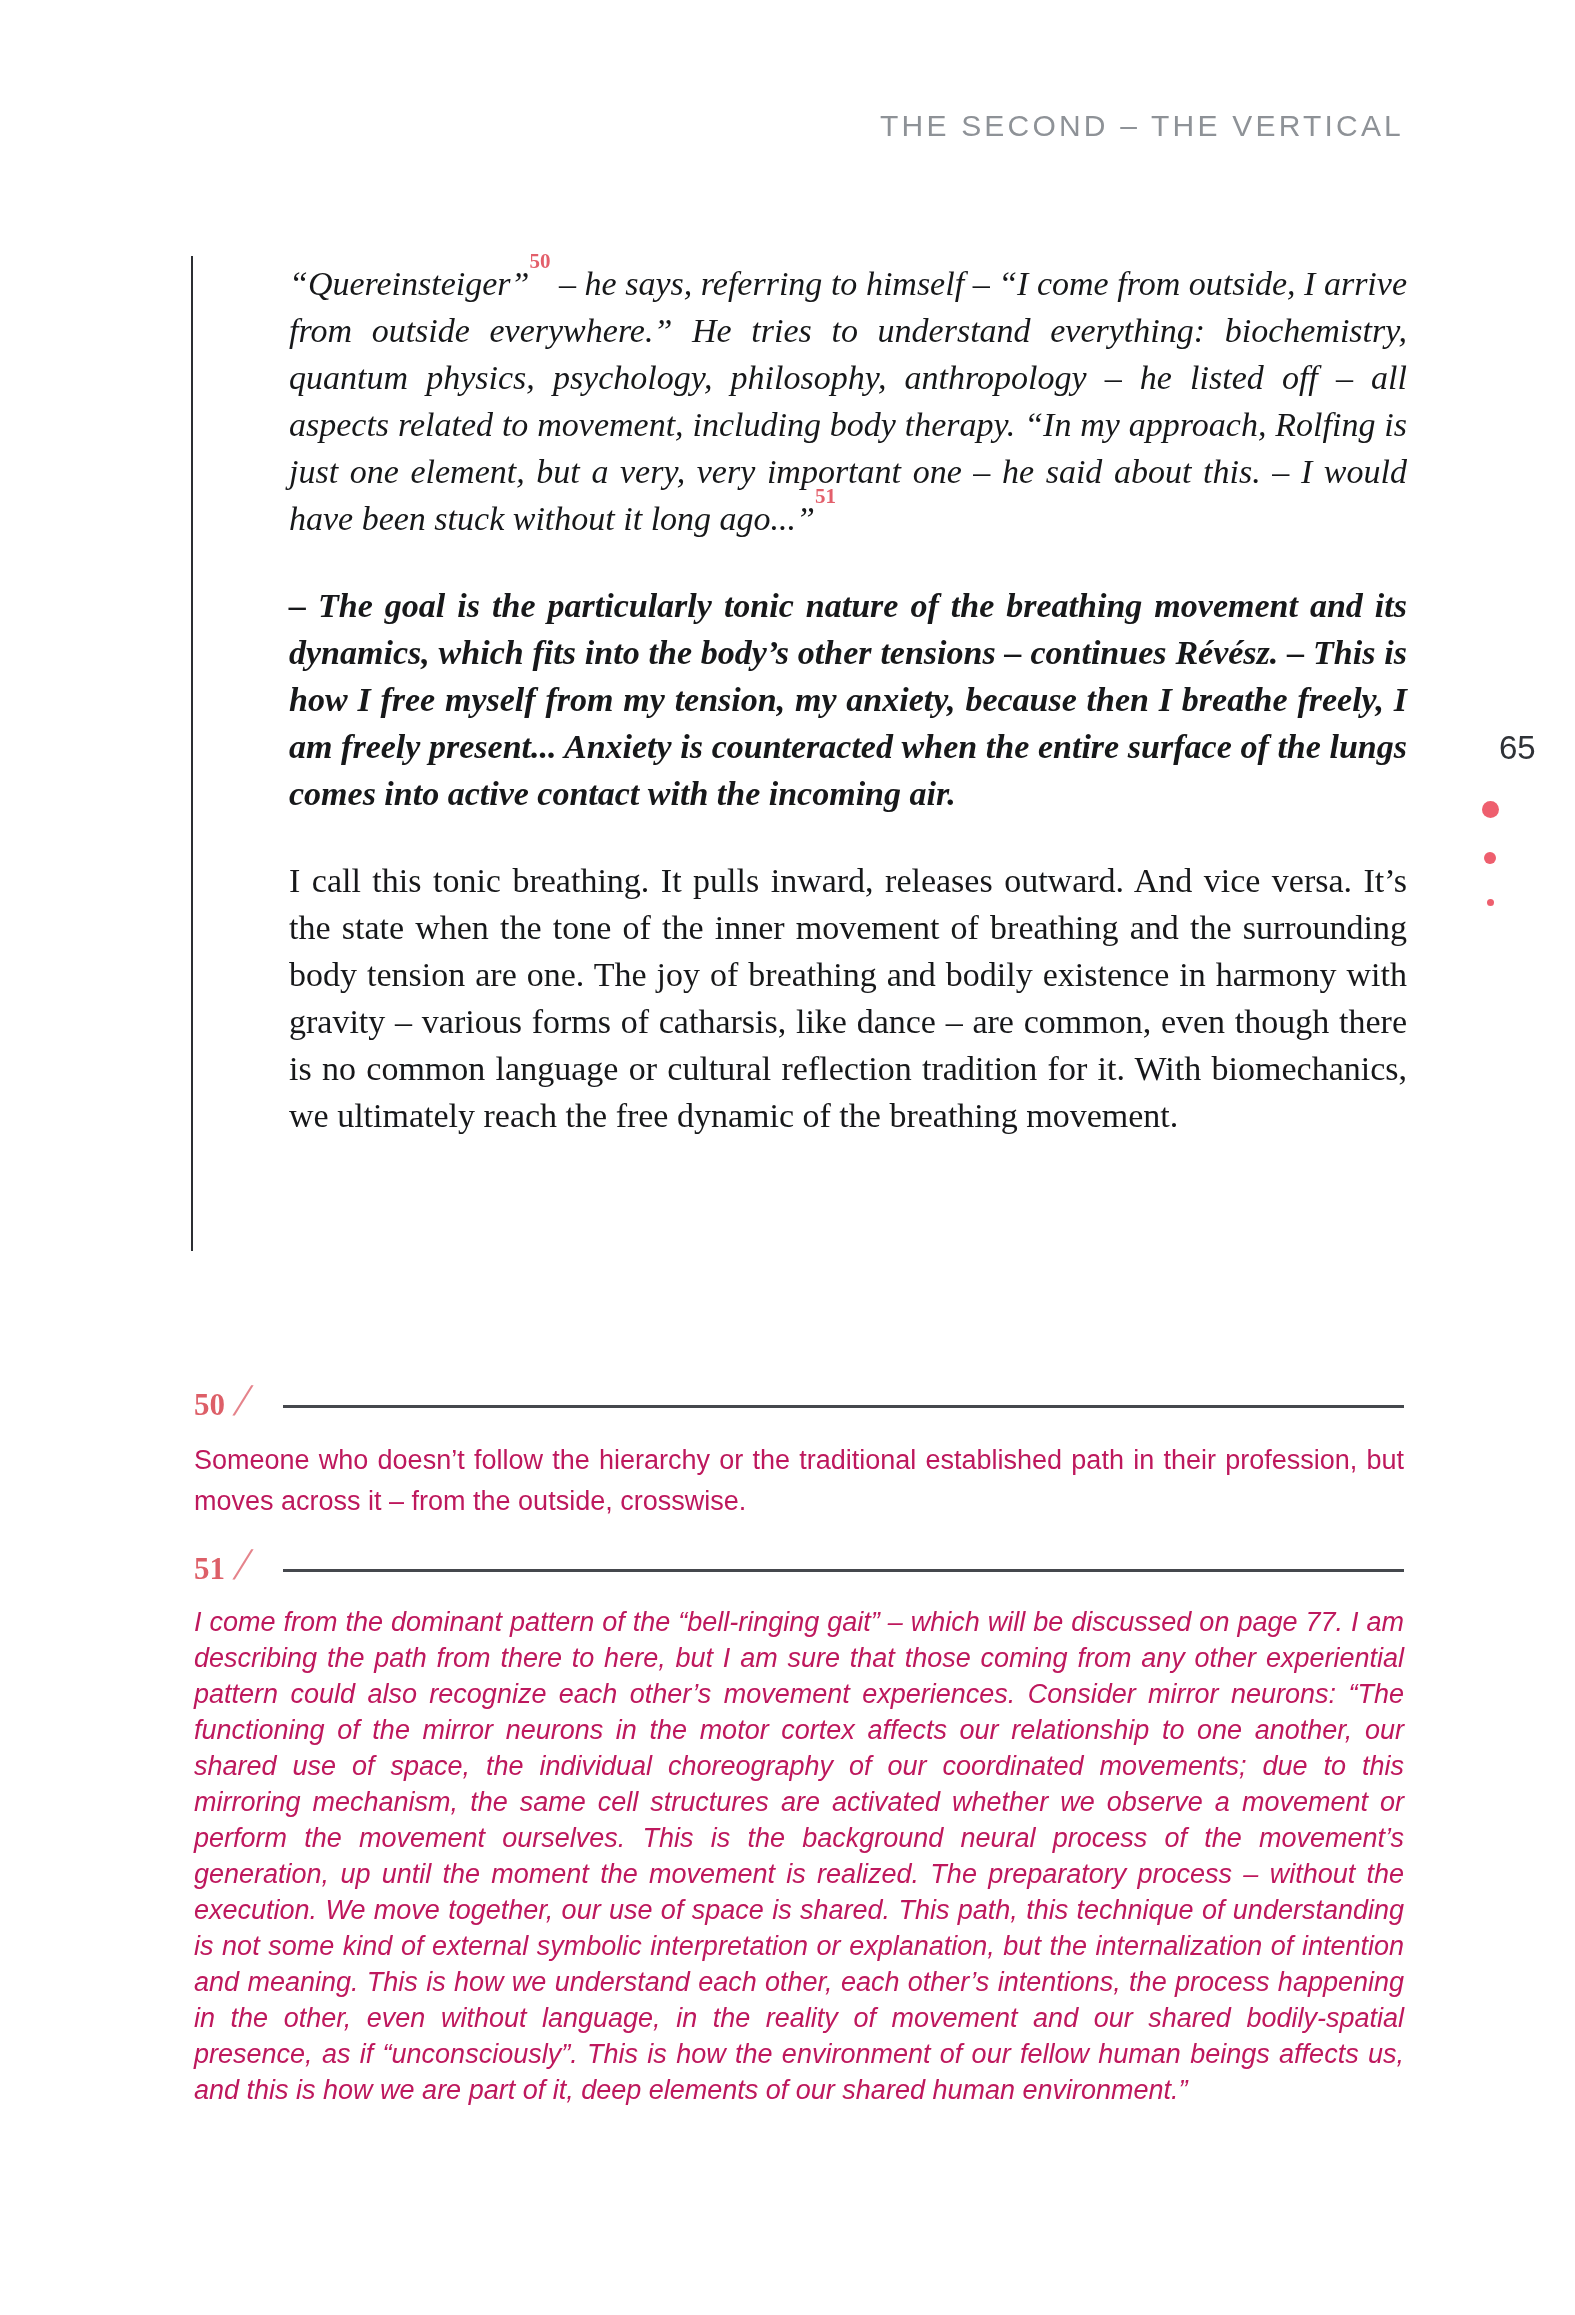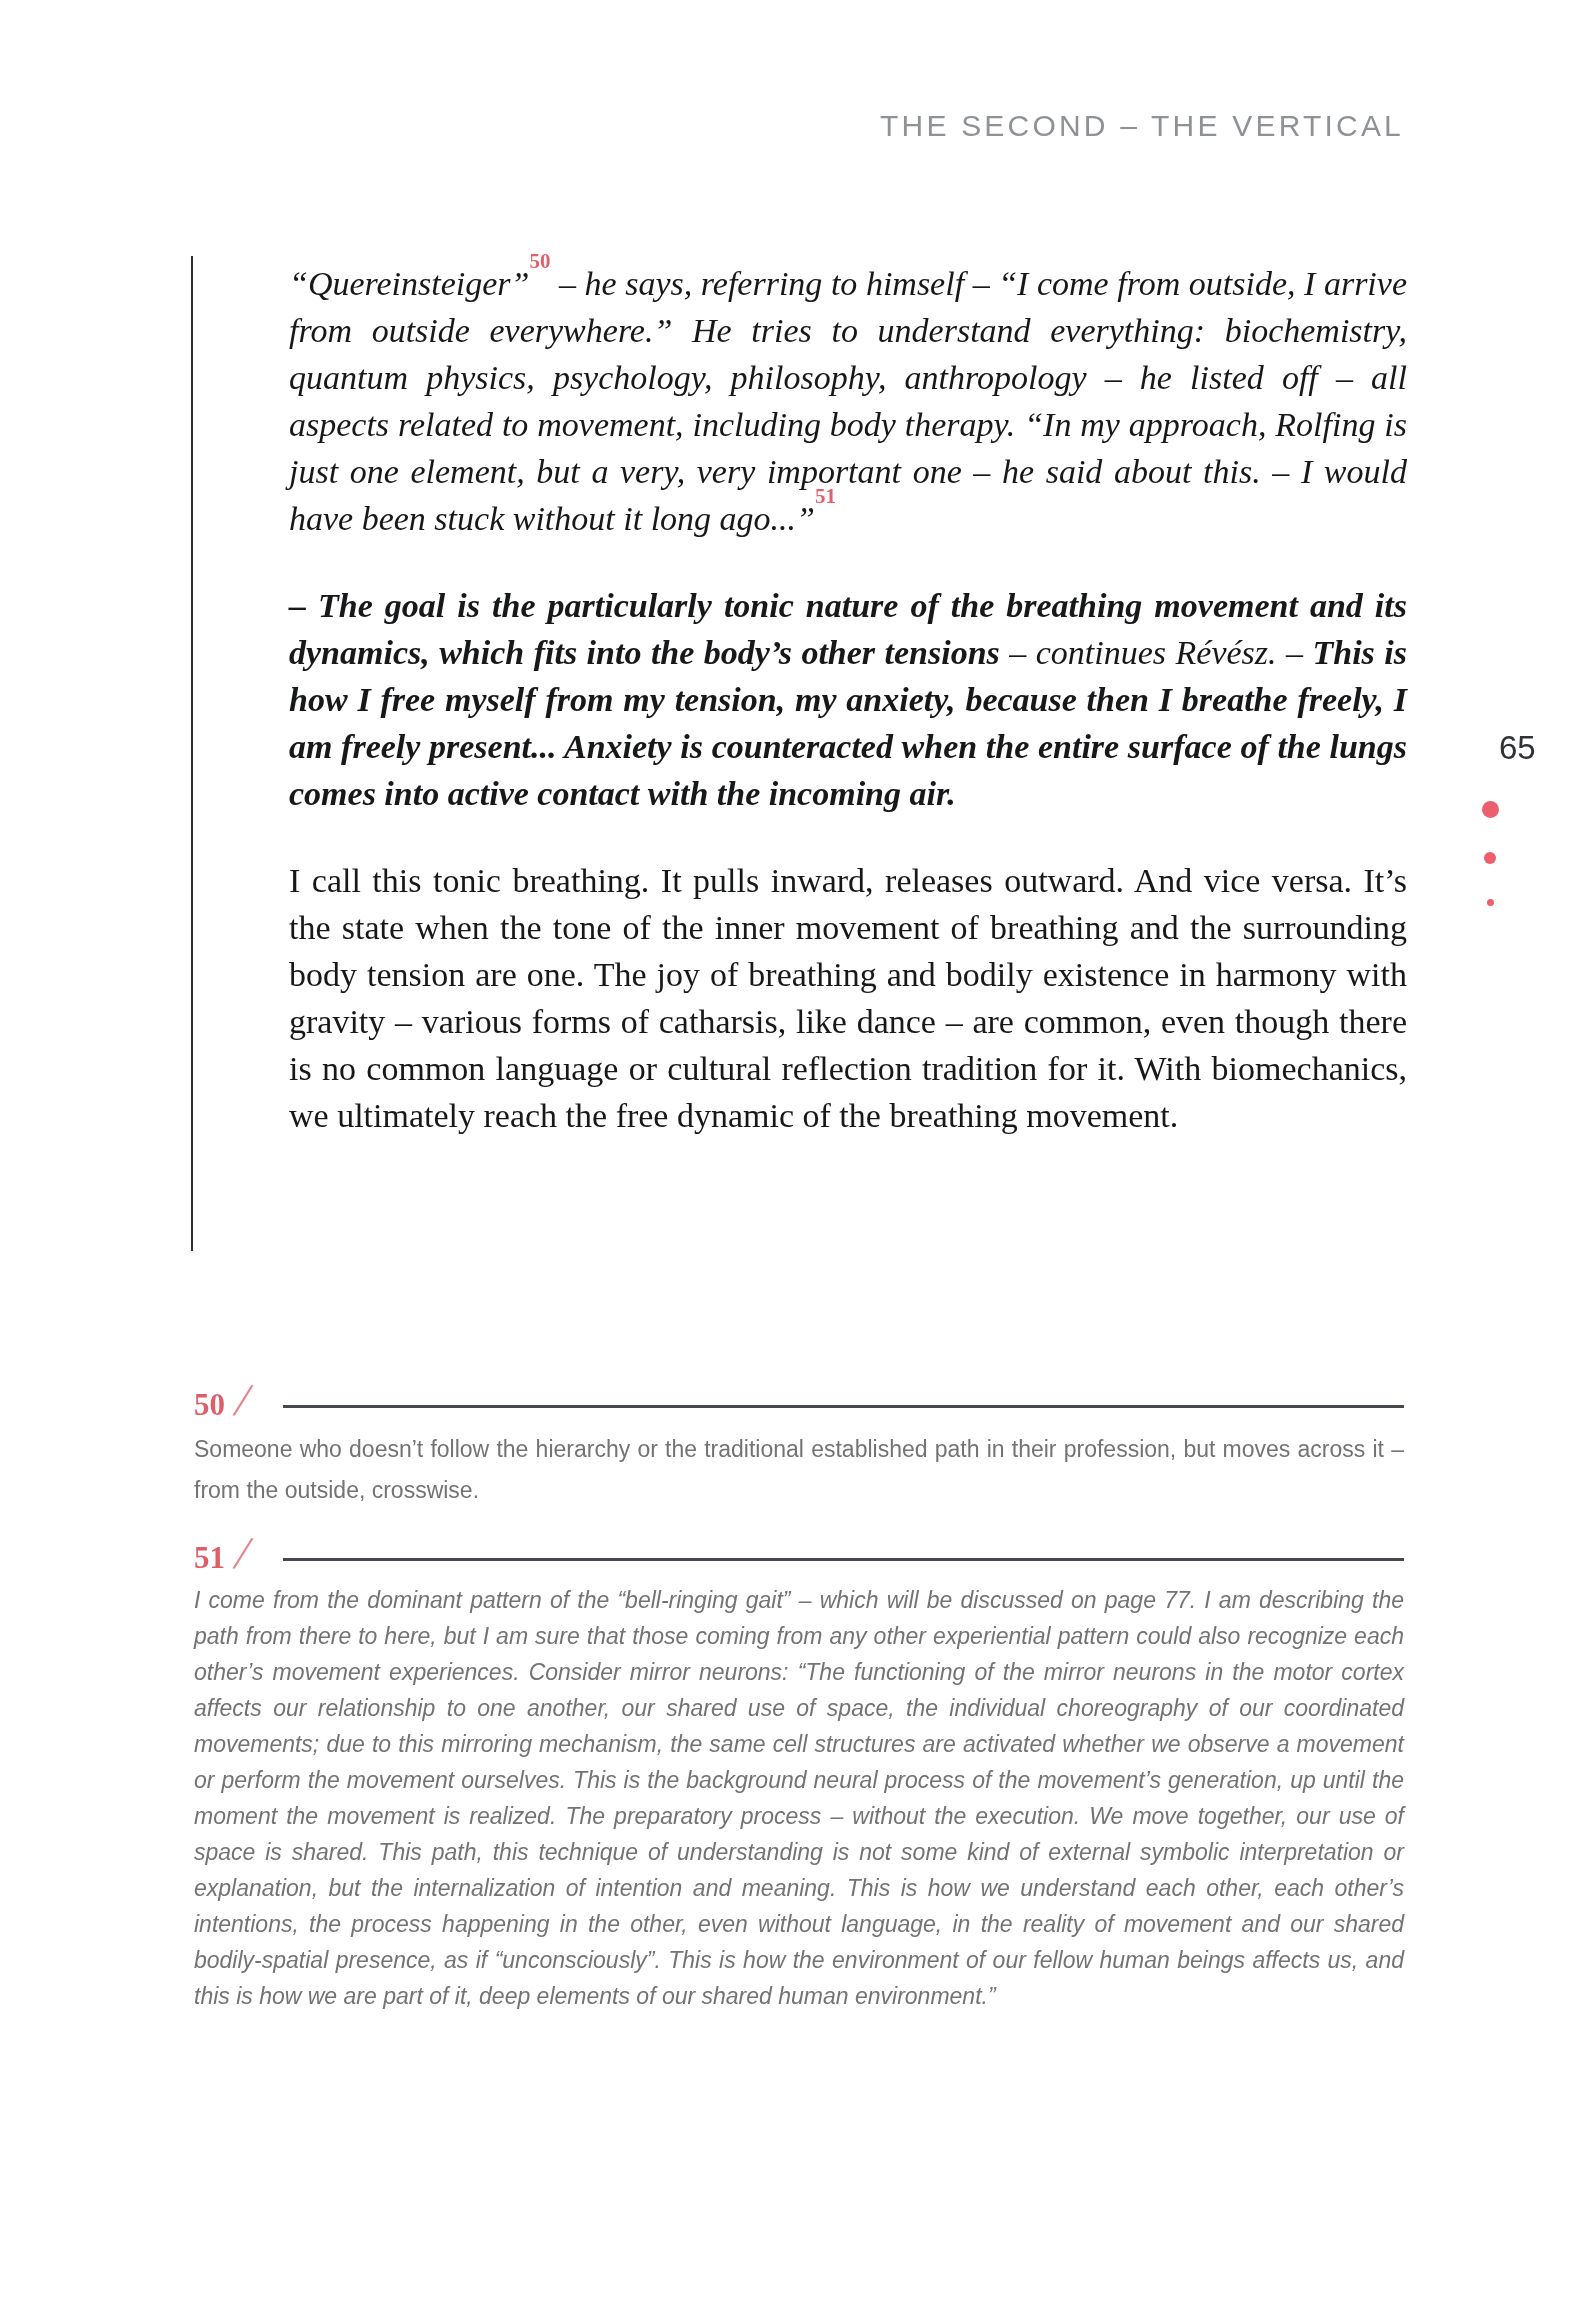--- a/index.html
+++ b/index.html
@@ -36,21 +36,21 @@
     font-size: 34px;
     line-height: 47px;
     color: #17181a;
     text-align: justify;
   }
   .quote-block p { margin: 0 0 40px 0; }
   .quote-block p:last-child { margin-bottom: 0; margin-top: 8px; }
   .q1 { font-style: italic; }
   .q2 { font-style: italic; }
   .q2 .b { font-weight: bold; }
-  .q2 .r { font-weight: normal; }
+  .q2 .r { font-weight: bold; }
   .q3 { font-style: normal; }
 
   .fnref {
     font-family: "Liberation Serif", serif;
     font-style: normal;
     font-weight: bold;
     font-size: 21px;
     color: #e35f6b;
     position: relative;
     top: -14.5px;
@@ -107,23 +107,24 @@
   .fn-rule {
     flex: 1 1 auto;
     height: 2.7px;
     background: #45484d;
     margin-left: 34px;
     position: relative;
     top: 1.8px;
   }
   .fn-text {
     font-family: "Liberation Sans", sans-serif;
-    font-size: 23px;
-    color: #737373;
+    font-size: 27px;
+    color: #be185d;
     text-align: justify;
+    margin-top: 11px;
   }
   .fn-50 .fn-text { line-height: 41px; }
   .fn-51 { margin-top: 22px; }
   .fn-51 .fn-text { line-height: 36px; font-style: italic; }
 </style>
 </head>
 <body>
 
 <div class="page">
 

